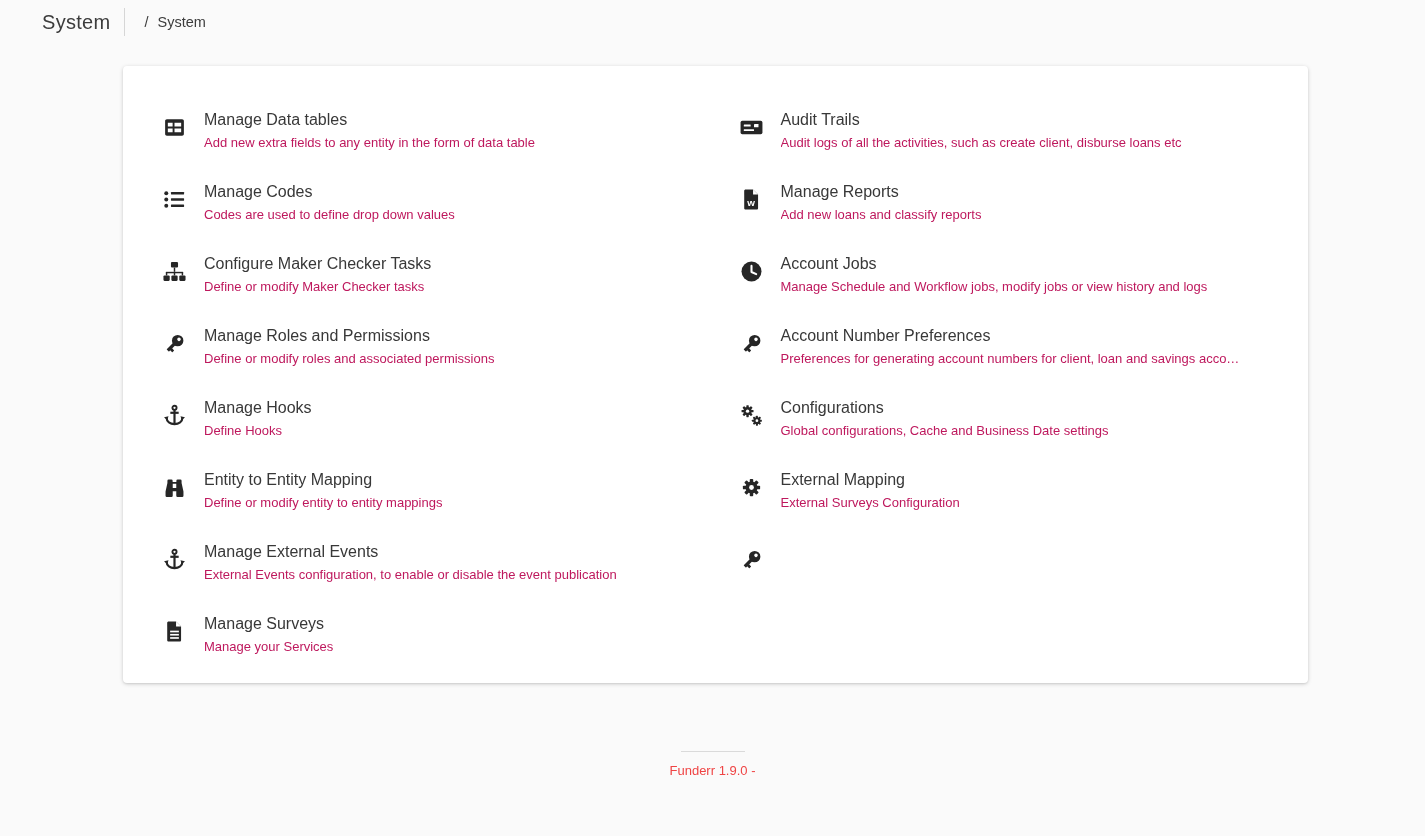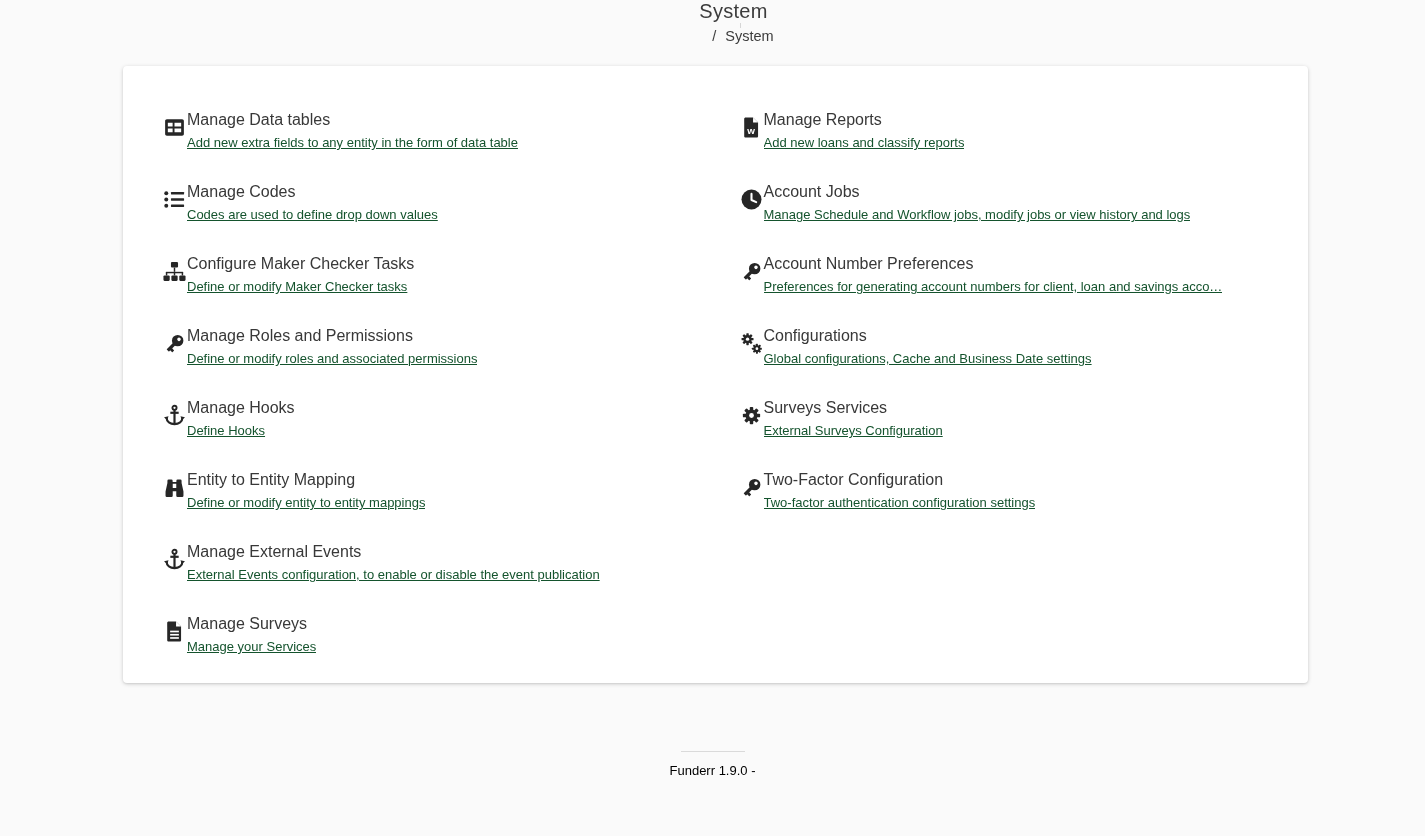--- a/index.html
+++ b/index.html
@@ -10,21 +10,21 @@
     font-family: "Liberation Sans", sans-serif;
     overflow: hidden;
     position: relative;
     color: #383838;
   }
   svg { display: block; }
 
   
   .topbar {
     display: flex; align-items: center;
-    height: 44px; padding-left: 42px; flex-direction: column;
+    height: 44px; padding-left: 42px;
   }
   .page-title {
     font-size: 20px; font-weight: 400; color: #3c3c3c;
     margin: 0; letter-spacing: .3px;
   }
   .vdiv {
     width: 1px; height: 28px; background: #d6d6d6;
     margin-left: 14px;
   }
   .breadcrumb {
@@ -44,40 +44,40 @@
   }
   .col { display: block; }
   .item {
     height: 72px; padding: 14px 20px 0 23px;
     display: flex; align-items: flex-start; cursor: pointer;
   }
   .item .icon {
     width: 25px; height: 25px; margin-top: 7px; flex: none;
   }
   .item .icon svg { width: 100%; height: 100%; }
-  .item .txt { margin-left: 0; min-width: 0; }
+  .item .txt { margin-left: 17px; min-width: 0; }
   .ititle {
     font-size: 16px; line-height: 24px; color: #383838;
     white-space: nowrap;
   }
   .idesc {
-    font-size: 13px; line-height: 21px; color: #14532d;
-    white-space: nowrap; overflow: hidden; text-overflow: ellipsis; text-decoration: underline;
+    font-size: 13px; line-height: 21px; color: #be185d;
+    white-space: nowrap; overflow: hidden; text-overflow: ellipsis;
   }
 
   
   .page-footer {
     position: absolute; top: 751px; left: 0; width: 100%;
     text-align: center;
   }
   .footer-divider {
     width: 64px; margin: 0 auto 11px; border: none;
     border-top: 1px solid #dadada;
   }
-  .version-text { font-size: 13px; color: #000000; }
+  .version-text { font-size: 13px; color: #ef4444; }
 </style>
 </head>
 <body>
 
 <svg width="0" height="0" style="position:absolute" aria-hidden="true">
   <defs>
     <g id="ic-key" fill="#262626">
       <g transform="rotate(-45 12 12)">
         <rect x="2.6" y="10.6" width="11" height="3.2" rx="0.6"></rect>
         <rect x="4.4" y="13.2" width="2.7" height="3.4" rx="0.5"></rect>
@@ -234,20 +234,36 @@
       <div class="txt">
         <div class="ititle">Manage Surveys</div>
         <div class="idesc">Manage your Services</div>
       </div>
     </div>
 
   </div>
 
   <div class="col">
 
+    <div class="item">
+      <span class="icon">
+        <svg viewBox="0 0 24 24" fill="#262626">
+            <rect x="1.5" y="5.6" width="21" height="12.8" rx="1.6"></rect>
+            <g fill="#ffffff">
+              <rect x="4.6" y="9.2" width="6.6" height="1.8" rx="0.3"></rect>
+              <rect x="14.4" y="8.7" width="4.3" height="3.1" rx="0.3"></rect>
+              <rect x="4.6" y="13.6" width="9.8" height="1.8" rx="0.3"></rect>
+            </g>
+          </svg>
+      </span>
+      <div class="txt">
+        <div class="ititle">Audit Trails</div>
+        <div class="idesc">Audit logs of all the activities, such as create client, disburse loans etc</div>
+      </div>
+    </div>
 
     <div class="item">
       <span class="icon">
         <svg viewBox="0 0 24 24">
             <use href="#ic-file-base"></use>
             <text x="11.6" y="18.2" font-size="9.5" font-weight="bold" fill="#ffffff" text-anchor="middle" font-family="'Liberation Sans',sans-serif">w</text>
           </svg>
       </span>
       <div class="txt">
         <div class="ititle">Manage Reports</div>
@@ -293,35 +309,31 @@
       </div>
     </div>
 
     <div class="item">
       <span class="icon">
         <svg viewBox="0 0 24 24">
             <use href="#ic-gear" transform="translate(12 12) scale(1.15)"></use>
           </svg>
       </span>
       <div class="txt">
-        <div class="ititle">Surveys Services</div>
+        <div class="ititle">External Mapping</div>
         <div class="idesc">External Surveys Configuration</div>
       </div>
     </div>
 
     <div class="item">
       <span class="icon">
         <svg viewBox="0 0 24 24">
             <use href="#ic-key"></use>
           </svg>
       </span>
-      <div class="txt">
-        <div class="ititle">Two-Factor Configuration</div>
-        <div class="idesc">Two-factor authentication configuration settings</div>
-      </div>
     </div>
 
   </div>
 </main>
 
 <div class="page-footer">
   <hr class="footer-divider">
   <div class="version-text">Funderr 1.9.0 -</div>
 </div>
 

